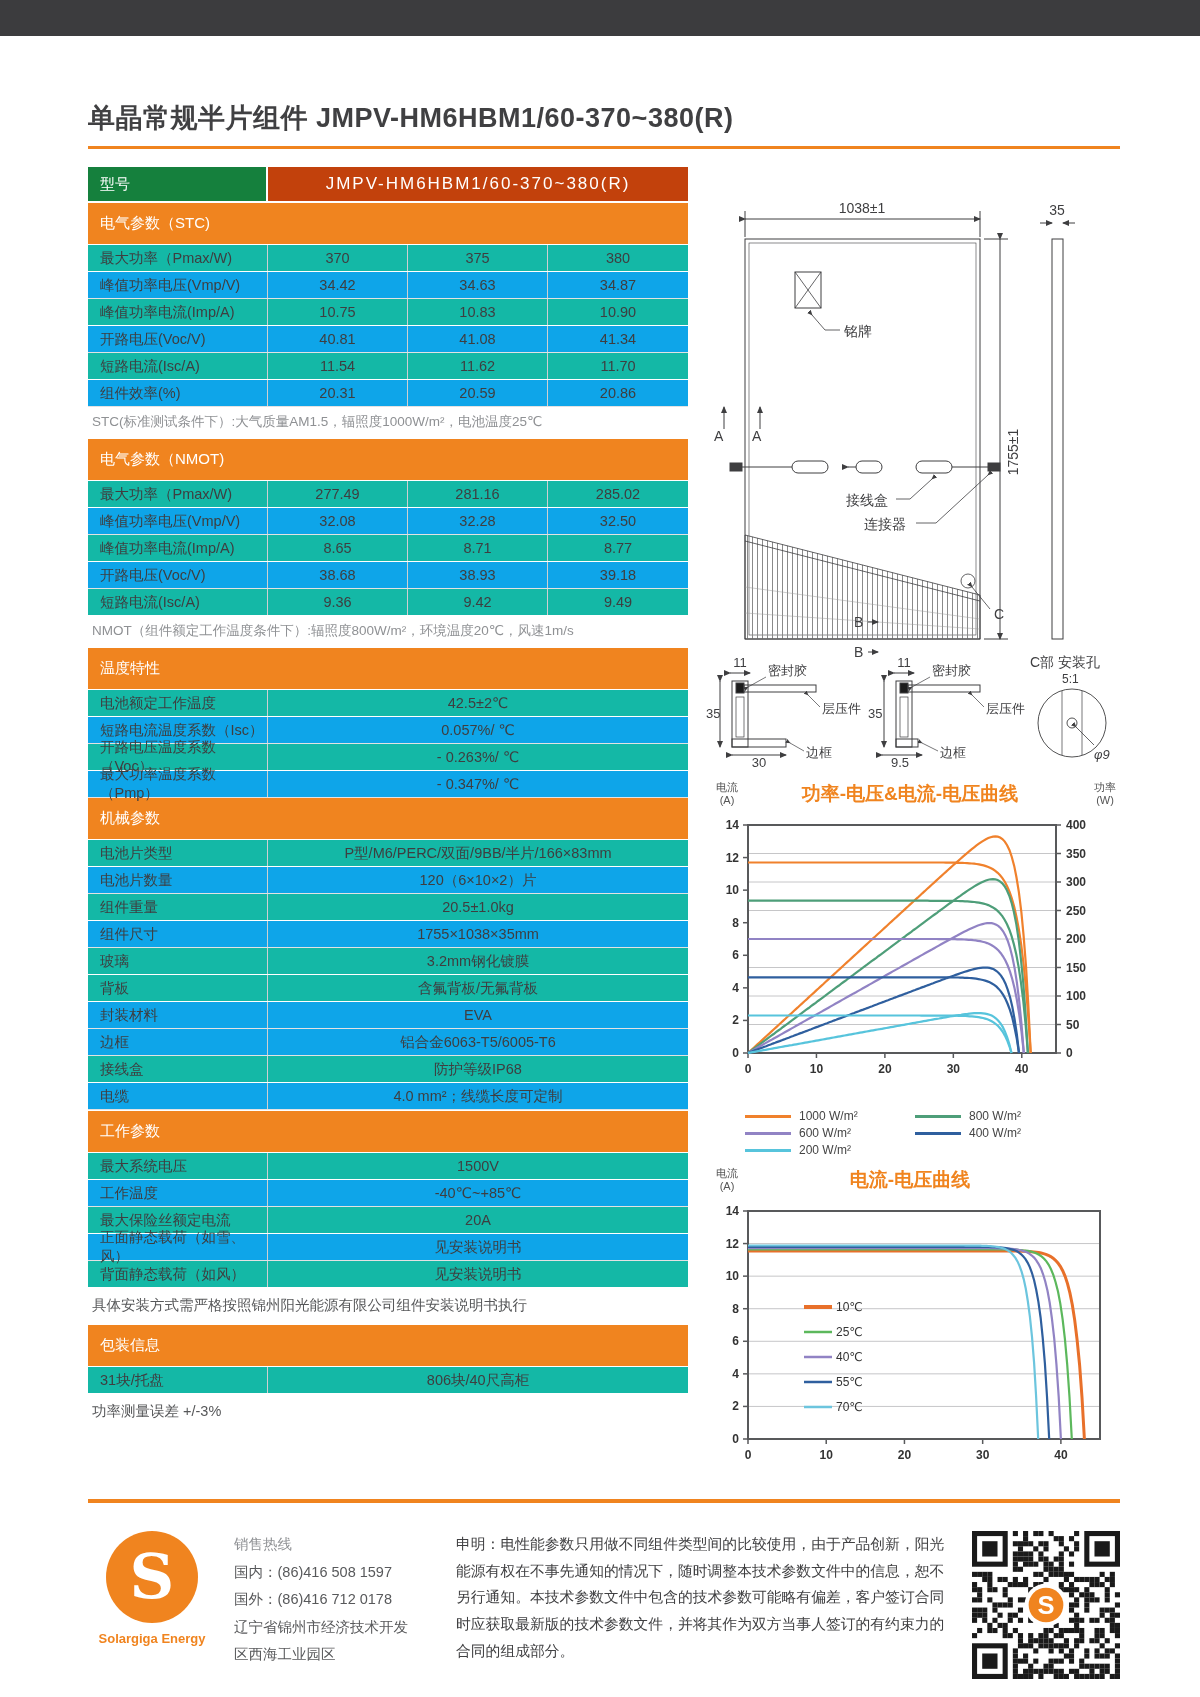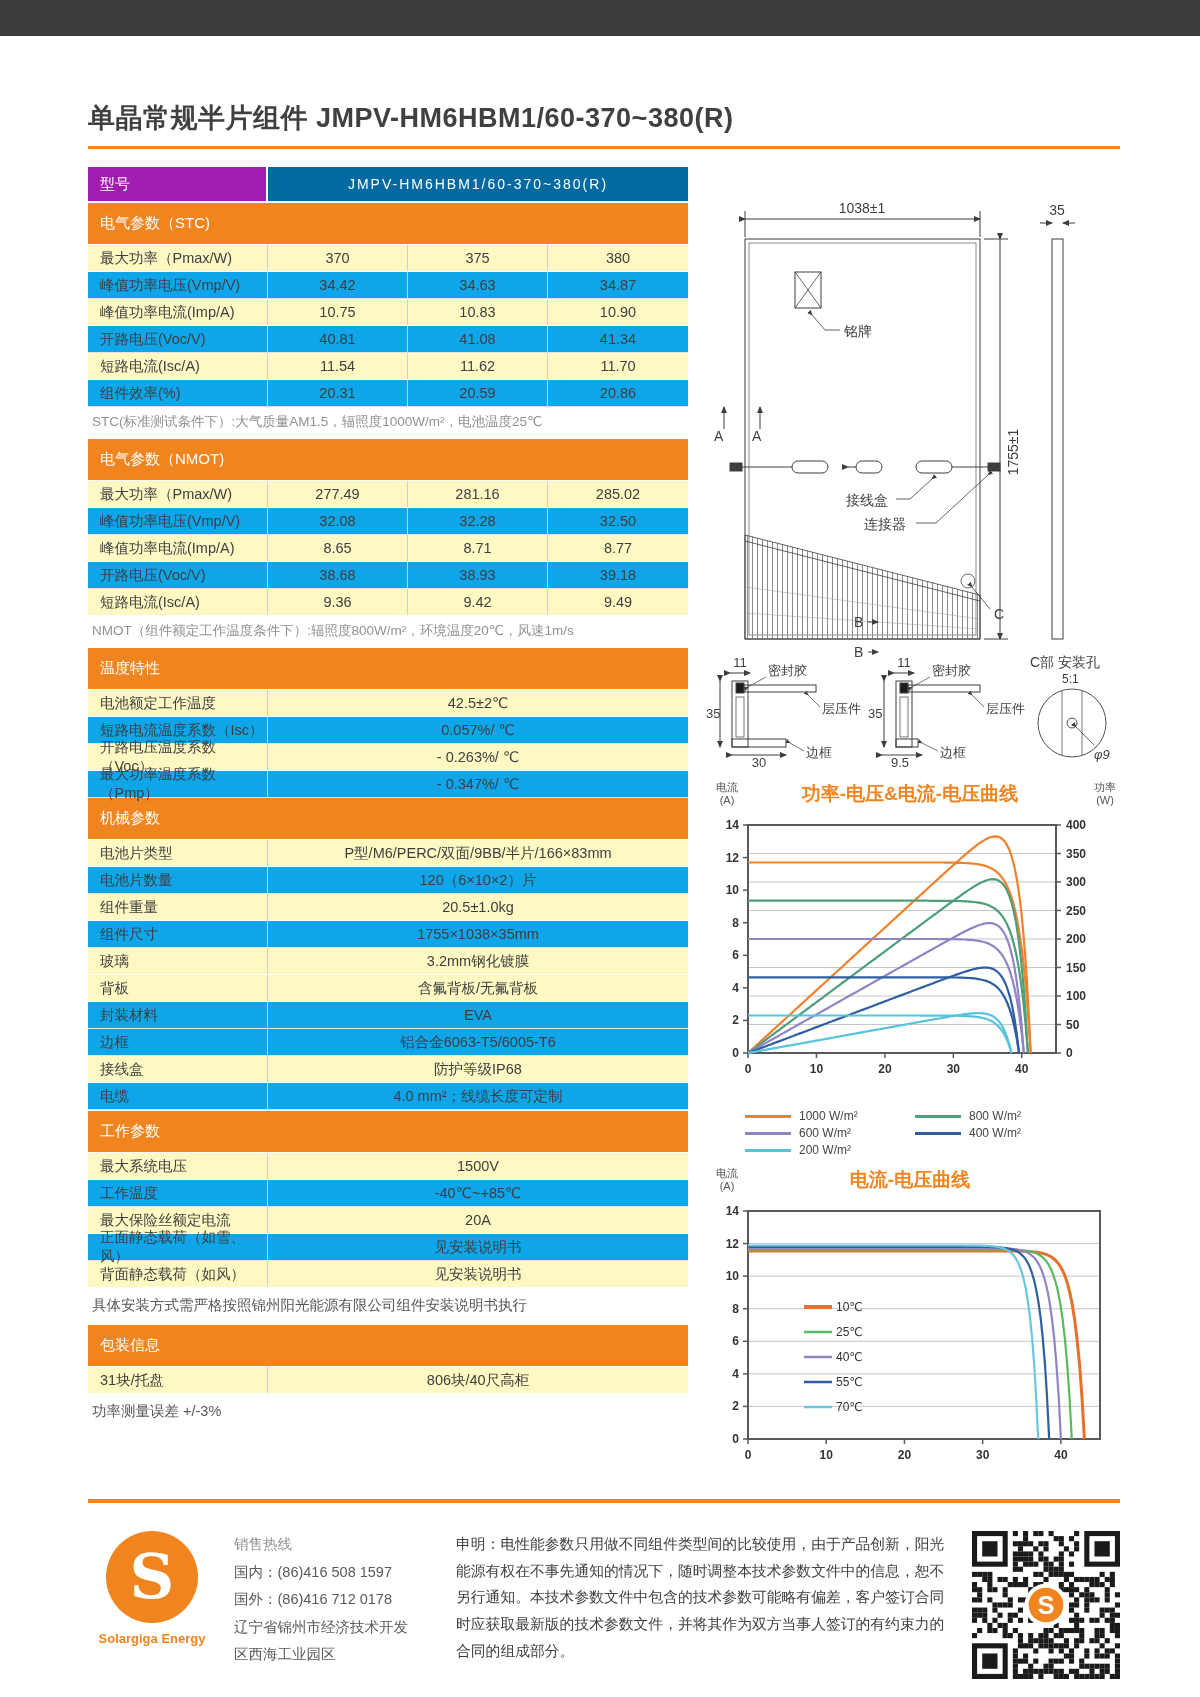--- a/index.html
+++ b/index.html
@@ -8,28 +8,28 @@
   .topbar { position:absolute; left:0; top:0; width:1200px; height:36px; background:#3c3c3e; }
   .content { position:absolute; left:88px; top:100px; width:1032px; }
   .page-title { font-size:27px; font-weight:bold; color:#404042; letter-spacing:0.5px; }
   .title-rule { height:3px; background:#f0841f; margin-top:10px; margin-bottom:18px; }
   .cols { display:flex; }
   .leftcol { width:600px; flex:none; }
   .rightcol { width:420px; flex:none; margin-left:12px; }
 
   
   .model-row { display:flex; height:34px; margin-bottom:2px; }
-  .model-label { width:180px; background:#a21caf; color:#fff; font-size:15px;
+  .model-label { width:180px; background:#15803d; color:#fff; font-size:15px;
                  display:flex; align-items:center; padding-left:12px; border-right:2px solid #fff; }
-  .model-value { flex:1; background:#0369a1; color:#fff; font-size:14px; letter-spacing:2px;
+  .model-value { flex:1; background:#c2410c; color:#fff; font-size:17px; letter-spacing:2px;
                  display:flex; align-items:center; justify-content:center; }
   .sec-header { height:41px; background:#f0841f; color:#fff; font-size:15px;
                 display:flex; align-items:center; padding-left:12px; margin-bottom:1px; }
   .trow { display:flex; height:27px; background:#0ea5e9; border-bottom:1px solid #e2e2e3; }
-  .trow.alt { background:#fef9c3; border-bottom:1px solid #fff; }
+  .trow.alt { background:#14b8a6; border-bottom:1px solid #fff; }
   .tlabel { width:180px; font-size:14.5px; display:flex; align-items:center; padding-left:12px;
             border-right:1px solid #cfcfd1; }
   .tval { width:140px; font-size:14.5px; display:flex; align-items:center; justify-content:center;
           border-right:1px solid #cfcfd1; }
   .tval:last-child { border-right:none; }
   .tval.wide { width:420px; }
   .note { font-size:13.5px; color:#8f9194; padding:6px 0 8px 4px; }
   .note.dark { color:#565759; font-size:14.5px; padding:8px 0 10px 4px; }
   .footer-rule { height:4px; background:#f0841f; margin-top:6px; }
 

